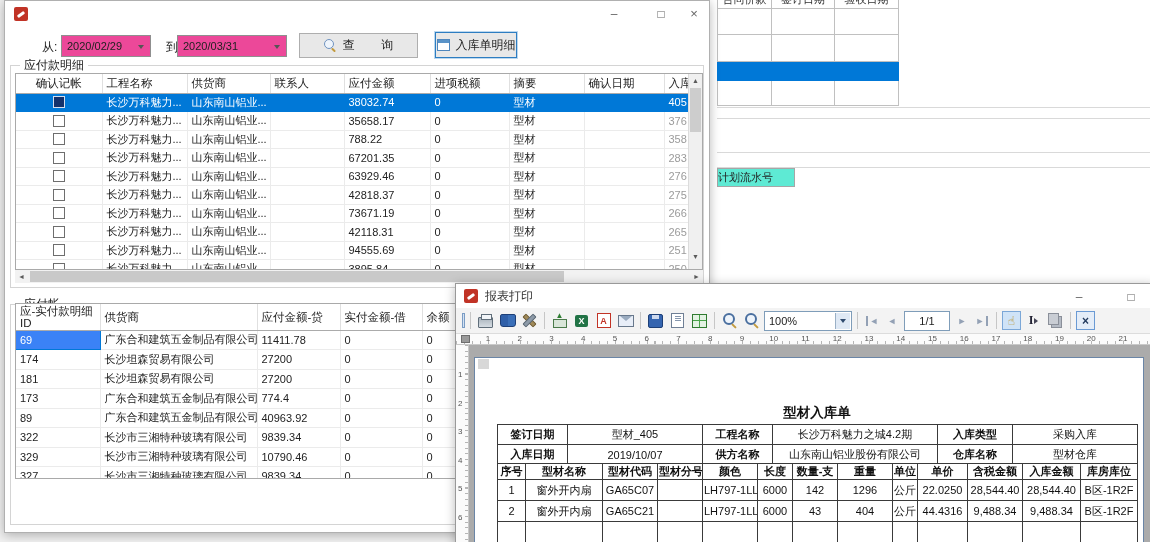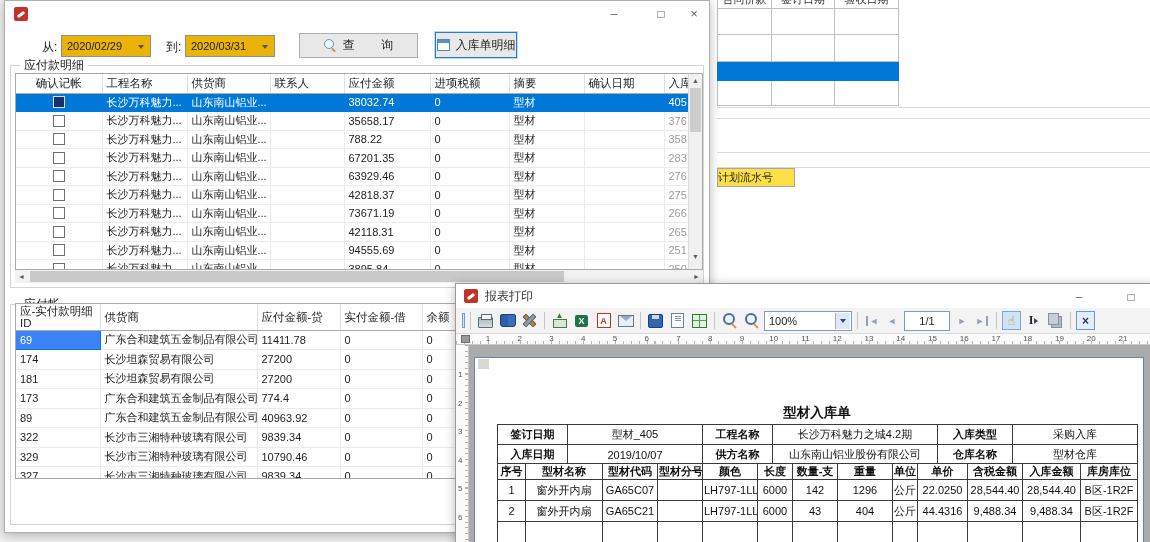--- a/index.html
+++ b/index.html
@@ -8,34 +8,34 @@
   .screen { position:relative; width:1150px; height:542px; overflow:hidden; background:#f0f0f0; }
 
   
   .bgwin { position:absolute; left:700px; top:0; width:450px; height:283px; background:#fff; z-index:1; }
   .bgwin .back-arrow { position:absolute; left:1px; top:4px; color:#909090; font-size:12px; }
   .bgt { position:absolute; left:17px; top:-9px; border-collapse:collapse; table-layout:fixed; width:181px; }
   .bgt th { font-weight:normal; font-size:11px; color:#333; height:17px; border:1px solid #c0c0c0; border-top:none; text-align:center; overflow:hidden; white-space:nowrap; }
   .bgt td { border:1px solid #c0c0c0; background:#fff; }
   .bgt tr.selrow td { background:#0078d7; border-color:#0078d7; }
   .bgline { position:absolute; left:17px; right:0; height:1px; background:#d9d9d9; }
-  .planbox { position:absolute; left:17px; top:168px; width:78px; height:19px; border:1px solid #a6a6a6; background:#fde047; font-size:11px; line-height:17px; color:#222; overflow:hidden; white-space:nowrap; }
+  .planbox { position:absolute; left:17px; top:168px; width:78px; height:19px; border:1px solid #a6a6a6; background:#5eead4; font-size:11px; line-height:17px; color:#222; overflow:hidden; white-space:nowrap; }
 
   
   .win { position:absolute; background:#fff; border:1px solid #b0b0b0; box-shadow:0 2px 10px rgba(0,0,0,.28); }
   .titlebar { position:relative; height:26px; background:#fff; display:flex; align-items:center; }
   .appicon { width:14px; height:14px; margin-left:9px; background:#c13326; border-radius:2px; position:relative; flex:0 0 auto; }
   .appicon::after { content:""; position:absolute; left:3px; top:6px; width:8px; height:3px; background:#fff; transform:rotate(-35deg); border-radius:1px; }
   .title-text { font-size:12px; color:#333; margin-left:7px; white-space:nowrap; }
   .wb { position:absolute; top:0; width:30px; height:25px; display:flex; align-items:center; justify-content:center; font-size:12px; color:#666; }
 
   
   #dialog { left:4px; top:0; width:706px; height:533px; z-index:2; }
   .lbl { font-size:12px; color:#222; position:absolute; }
-  .combo { position:absolute; height:22px; background:#eab308; border:1px solid #8f8f8f; font-size:11px; color:#222; display:flex; align-items:center; padding-left:5px; }
+  .combo { position:absolute; height:22px; background:#ec4899; border:1px solid #8f8f8f; font-size:11px; color:#222; display:flex; align-items:center; padding-left:5px; }
   .combo::after { content:""; position:absolute; right:6px; top:9px; border:3.5px solid transparent; border-top:4.5px solid #555; }
   .btn { position:absolute; background:#e8e8e8; border:1px solid #aeaeae; display:flex; align-items:center; justify-content:center; font-size:12px; color:#222; gap:6px; }
   .btn-blue { border:1px solid #2d7dc1; outline:1px solid #bcd8ef; }
   .mag-ico { width:13px; height:13px; position:relative; flex:0 0 auto; }
   .mag-ico::before { content:""; position:absolute; left:0; top:0; width:8px; height:8px; border:1.5px solid #6f93c0; border-radius:50%; background:#eef4fb; }
   .mag-ico::after { content:""; position:absolute; right:1px; bottom:1px; width:5px; height:2px; background:#c39b3f; transform:rotate(45deg); border-radius:1px; }
   .winfrm-ico { width:13px; height:12px; border:1px solid #4e86bd; background:#fff; position:relative; flex:0 0 auto; }
   .winfrm-ico::before { content:""; position:absolute; left:0; right:0; top:0; height:3px; background:#5a93c8; }
   .groupbox { position:absolute; border:1px solid #d4d4d4; }
   .grouplabel { position:absolute; top:-9px; left:9px; background:#fff; padding:0 4px; font-size:12px; color:#222; }
@@ -182,21 +182,21 @@
       <span class="wb" style="left:594px">–</span>
       <span class="wb" style="left:641px">□</span>
       <span class="wb" style="left:674px;font-size:13px">×</span>
     </div>
 
     <span class="lbl" style="left:37px;top:38px">从:</span>
     <div class="combo" style="left:56px;top:34px;width:90px">
       <span>2020/02/29</span>
     </div>
     <span class="lbl" style="left:161px;top:38px">到:</span>
-    <div class="combo" style="left:180px;top:34px;width:90px">
+    <div class="combo" style="left:172px;top:34px;width:110px">
       <span>2020/03/31</span>
     </div>
     <div class="btn" style="left:294px;top:32px;width:119px;height:25px">
       <span class="mag-ico"></span>
       <span style="white-space:pre">查        询</span>
     </div>
     <div class="btn btn-blue" style="left:430px;top:31px;width:82px;height:26px">
       <span class="winfrm-ico"></span>
       <span>入库单明细</span>
     </div>

